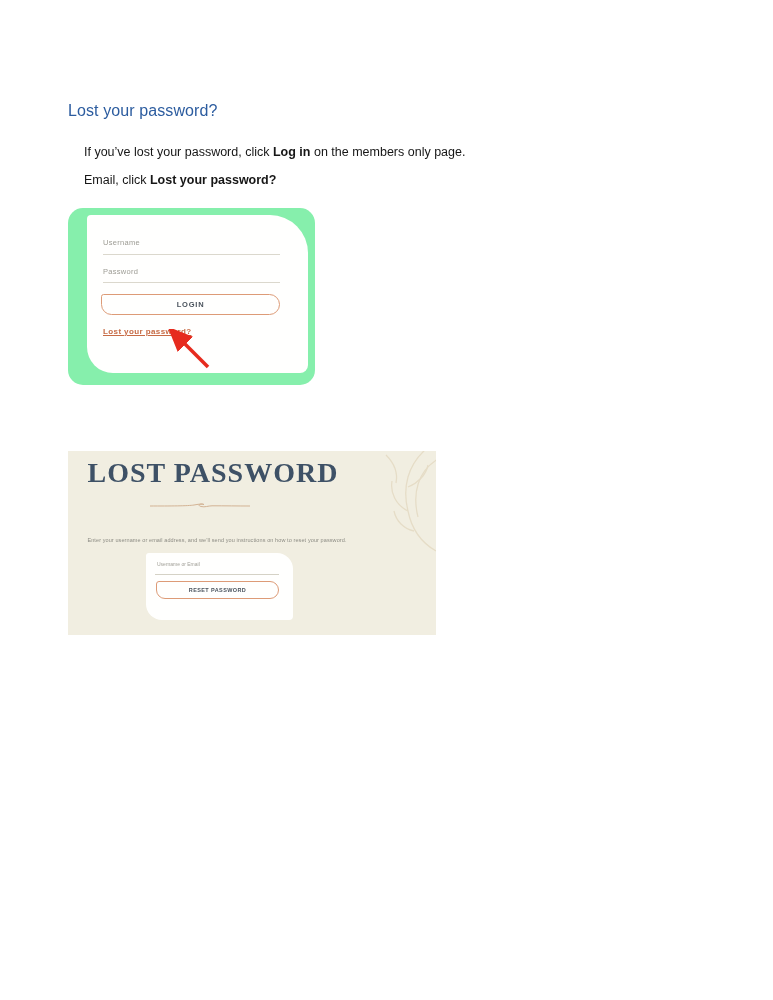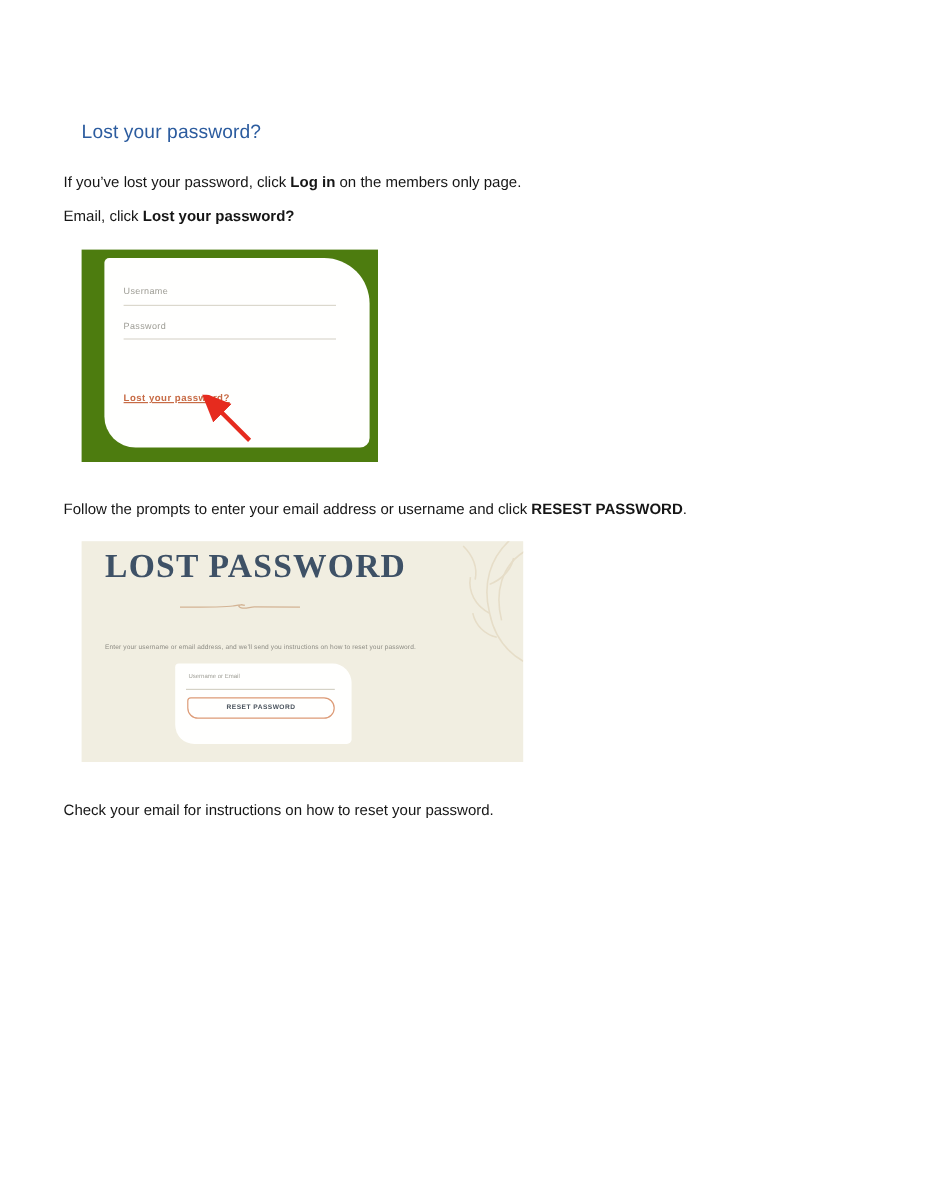--- a/index.html
+++ b/index.html
@@ -5,30 +5,31 @@
   html,body { margin:0; padding:0; background:#ffffff; }
   .page {
     position:relative; width:773px; height:1000px; background:#ffffff;
     font-family:"Liberation Sans", sans-serif; overflow:hidden;margin-top:12px;
   }
   .doc-heading {
     position:absolute; left:68px; top:90px; margin:0;
     font-size:16px; font-weight:400; color:#2c5c9f; letter-spacing:.1px;
   }
   .para {
-    position:absolute; left:53px; margin:0;
+    position:absolute; left:84px; margin:0;
     font-size:12.5px; color:#161616; line-height:16px; white-space:nowrap;
   }
   .para b { font-weight:700; }
   .p1 { top:132px; } .p2 { top:160px; } .p3 { top:404px; } .p4 { top:655px; }
 
   
   .shot1 {
     position:absolute; left:68px; top:196px; width:247px; height:177px;
-    background:#4d7c0f;
+    background:#86efac;
+    border-radius:15px;
   }
   .card1 {
     position:absolute; left:19px; top:7px; width:221px; height:158px;
     background:#fffffe; border-radius:4px 38px 8px 26px;
   }
   .f-label { position:absolute; left:16px; color:#9d9c94; font-size:7.5px; letter-spacing:.3px; }
   .lab-user { top:23px; }
   .lab-pass { top:52px;text-align:right; }
   .f-line { position:absolute; left:16px; width:177px; border-top:1px solid #dbd8cd; }
   .fl1 { top:39px; } .fl2 { top:67px; }
@@ -84,33 +85,33 @@
   <p class="para p1"><span>If you’ve lost your password, click </span><b>Log in</b><span> on the members only page.</span></p>
 
   <p class="para p2"><span>Email, click </span><b>Lost your password?</b></p>
 
   <div class="shot1">
     <div class="card1">
       <span class="f-label lab-user">Username</span>
       <div class="f-line fl1"></div>
       <span class="f-label lab-pass">Password</span>
       <div class="f-line fl2"></div>
+      <div class="login-btn">LOGIN</div>
       <span class="lost-link">Lost your password?</span>
     </div>
     <svg class="arrow-svg" width="48" height="44" viewBox="0 0 48 44">
       <defs>
         <marker id="ah" markerWidth="8" markerHeight="8" refX="2.5" refY="3" orient="auto">
           <path d="M0,0 L7,3 L0,6 z" fill="#e62b1e"></path>
         </marker>
       </defs>
       <line x1="40" y1="38" x2="11" y2="9" stroke="#e62b1e" stroke-width="3.6" marker-end="url(#ah)"></line>
     </svg>
   </div>
 
-  <p class="para p3"><span>Follow the prompts to enter your email address or username and click </span><b>RESEST PASSWORD</b><span>.</span></p>
 
   <div class="shot2">
     <svg class="flourish-svg" width="84" height="115" viewBox="0 0 84 115">
       <g fill="none" stroke="#e4dac3" stroke-width="1.3" opacity="0.85">
         <path d="M70,2 C52,18 46,40 52,64 C56,84 66,96 80,104"></path>
         <path d="M82,12 C62,24 56,46 62,70"></path>
         <path d="M52,64 C40,58 34,46 36,34"></path>
         <path d="M52,40 C62,36 70,28 72,18"></path>
         <path d="M58,84 C48,82 40,74 38,64"></path>
         <path d="M30,8 C38,16 42,26 40,36"></path>
@@ -123,15 +124,14 @@
       </g>
     </svg>
     <p class="lp-instr">Enter your username or email address, and we’ll send you instructions on how to reset your password.</p>
     <div class="card2">
       <span class="c2-label">Username or Email</span>
       <div class="c2-line"></div>
       <div class="reset-btn">RESET PASSWORD</div>
     </div>
   </div>
 
-  <p class="para p4">Check your email for instructions on how to reset your password.</p>
 
 </div>
 
 </body></html>

